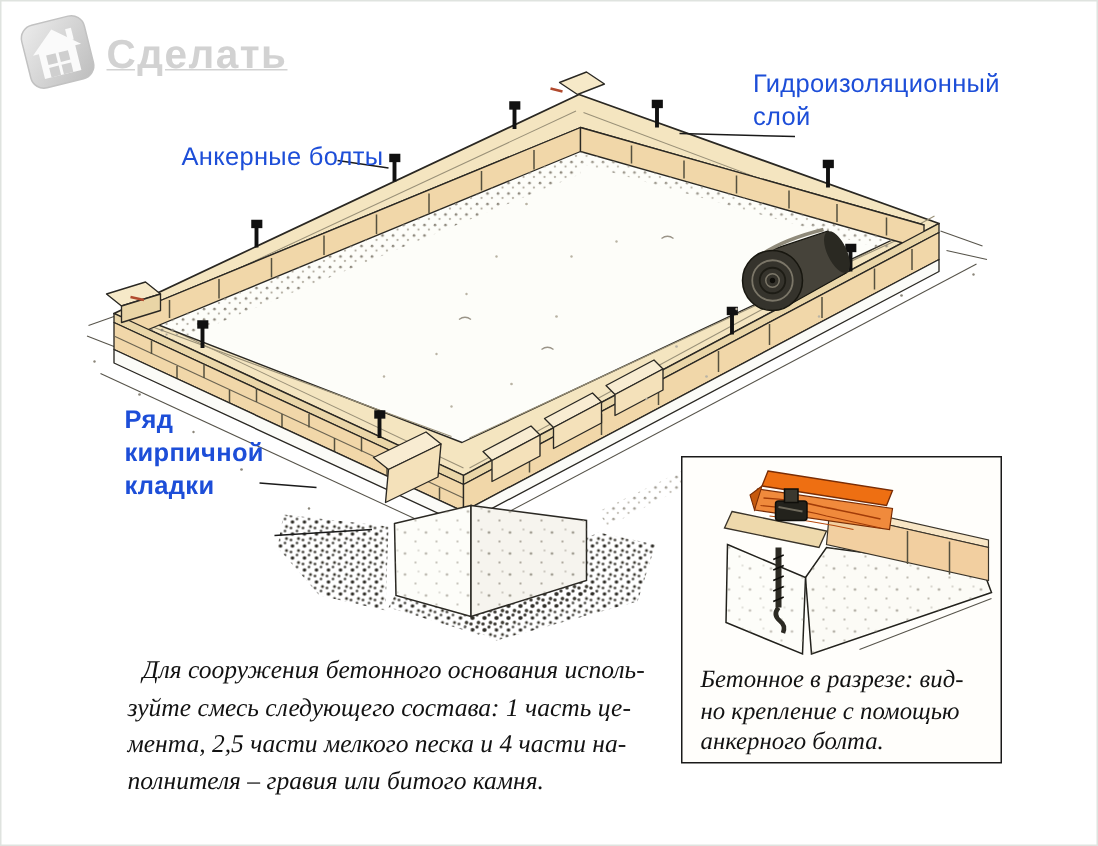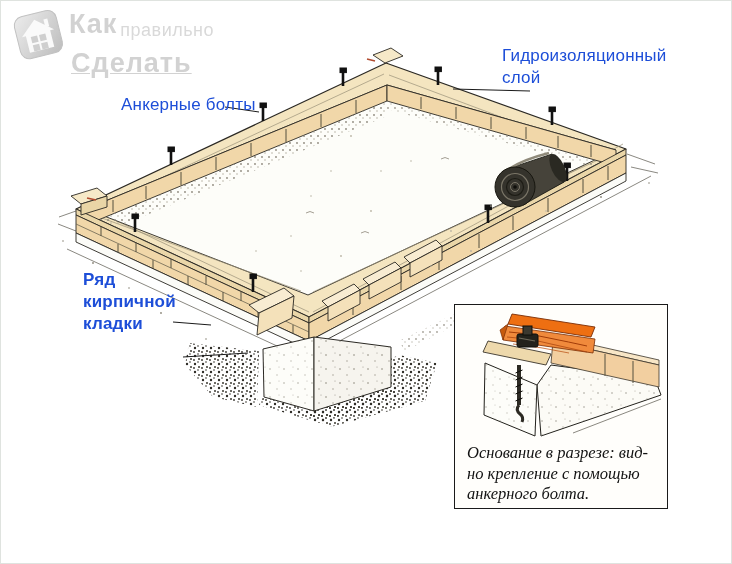--- a/index.html
+++ b/index.html
@@ -267,36 +267,37 @@
         <rect x="6" y="8" width="43" height="43" rx="9" fill="url(#lg)" stroke="#c2c2c2"></rect>
         <path d="M27,14 L44,28 L40,28 L40,45 L15,45 L15,28 L11,28 Z" fill="#fafafa"></path>
         <rect x="36" y="16" width="4" height="8" fill="#fafafa"></rect>
         <rect x="19.5" y="30" width="6.5" height="6.5" fill="#cfcfcf"></rect>
         <rect x="28" y="30" width="6.5" height="6.5" fill="#cfcfcf"></rect>
         <rect x="19.5" y="38.5" width="6.5" height="6.5" fill="#cfcfcf"></rect>
         <rect x="28" y="38.5" width="6.5" height="6.5" fill="#cfcfcf"></rect>
       </g>
     </svg>
     <div class="logo-text">
-      <div>
-        <span class="lt-big">Как</span><span class="lt-small">правильно</span>
-      </div>
       <div class="lt-row2">
         <span class="lt-big">Сделать</span>
       </div>
     </div>
   </div>
 
   <div class="lbl ml" style="left:501px;top:44px;line-height:22px;">Гидроизоляционный
 слой</div>
   <div class="lbl" style="left:104px;top:93px;margin-left:16px;">Анкерные болты</div>
   <div class="lbl ml" style="left:82px;top:268px;line-height:22px;font-weight:bold;">Ряд
 кирпичной
 кладки</div>
 
+  <div class="note ml">Для сооружения бетонного основания исполь-
+зуйте смесь следующего состава: 1 часть це-
+мента, 2,5 части мелкого песка и 4 части на-
+полнителя – гравия или битого камня.</div>
 
   <div class="inset">
     <svg class="inset-art" viewBox="0 0 211 132">
 
       <line class="thin" x1="118" y1="128" x2="206" y2="94"></line>
 
       <g>
         <polygon points="82,80 96,60 200,74 206,90 86,131" fill="#fcfbf6" stroke="#22211c" stroke-width="1"></polygon>
         <polygon points="82,80 96,60 200,74 206,90 86,131" fill="url(#speck)" opacity=".8"></polygon>
         <polygon points="30,58 82,80 80,131 29,110" fill="#fdfdf9" stroke="#22211c" stroke-width="1"></polygon>
@@ -328,18 +329,18 @@
       <g>
         <line x1="64" y1="60" x2="64" y2="100" stroke="#2c2a23" stroke-width="4"></line>
         <line x1="60.5" y1="68" x2="67.5" y2="65" stroke="#0f0e0a" stroke-width="1"></line>
         <line x1="60.5" y1="75" x2="67.5" y2="72" stroke="#0f0e0a" stroke-width="1"></line>
         <line x1="60.5" y1="82" x2="67.5" y2="79" stroke="#0f0e0a" stroke-width="1"></line>
         <line x1="60.5" y1="89" x2="67.5" y2="86" stroke="#0f0e0a" stroke-width="1"></line>
         <line x1="60.5" y1="96" x2="67.5" y2="93" stroke="#0f0e0a" stroke-width="1"></line>
         <path d="M64,100 q-4,5 1,9 q4,3 2,8" stroke="#2c2a23" stroke-width="3" fill="none"></path>
       </g>
     </svg>
-    <div class="inset-caption ml">Основание в разрезе: вид-
+    <div class="inset-caption ml">Бетонное в разрезе: вид-
 но крепление с помощью
 анкерного болта.</div>
   </div>
 
 </div>
 
 </body></html>

